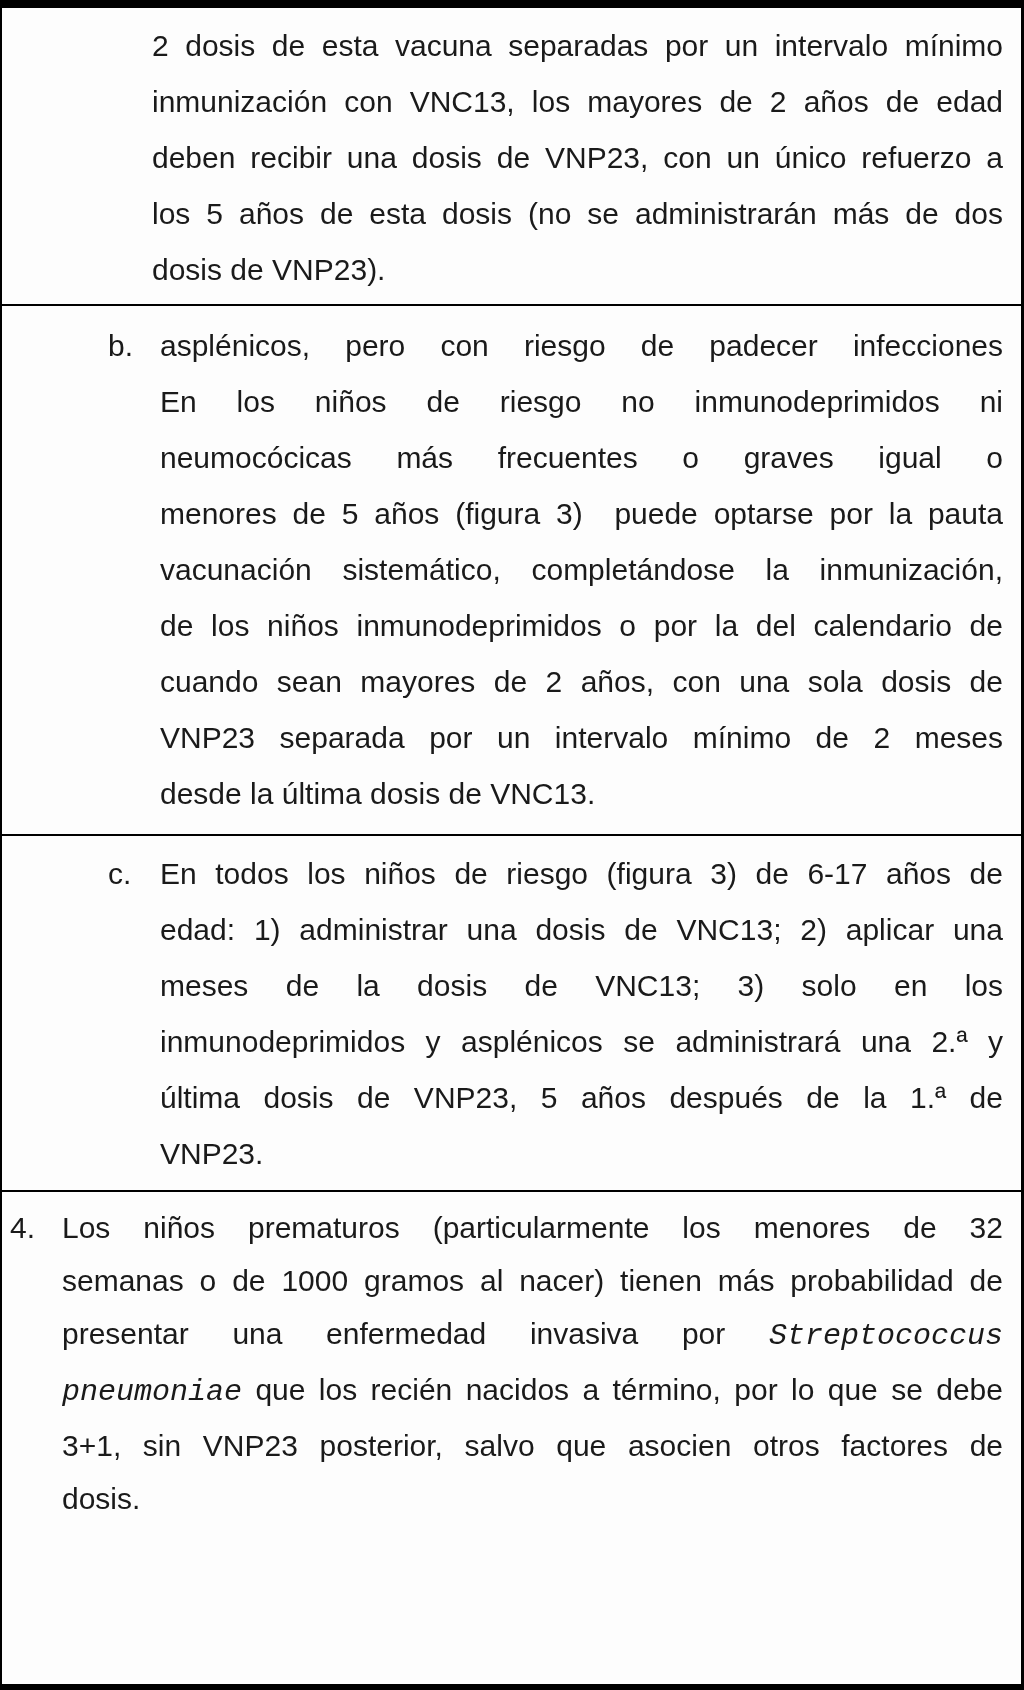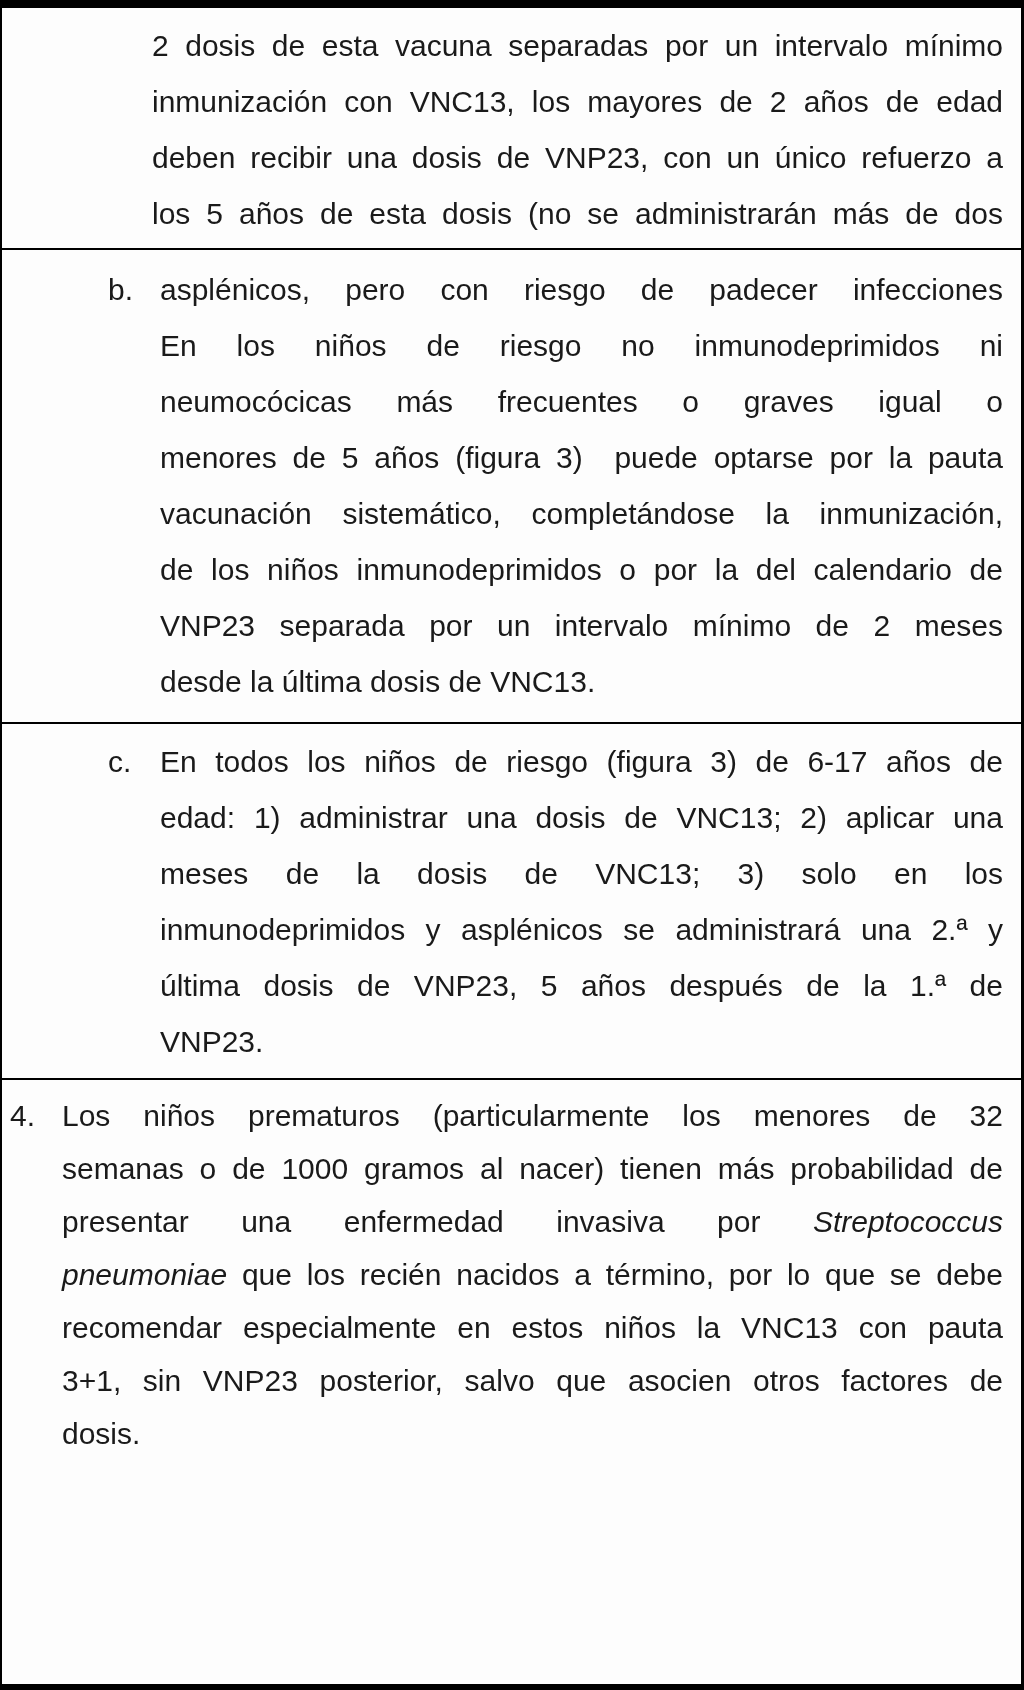--- a/index.html
+++ b/index.html
@@ -54,44 +54,46 @@
   .level-num .marker          { margin-left: 8px;   width: 52px; }
 
   .line {
     text-align: justify;
     text-align-last: justify;
     text-justify: inter-word;
   }
   .line.is-last {
     text-align-last: left;
   }
-  .seg-italic { font-style: italic; }
+  .seg-italic { font-style: italic; font-family: Liberation Mono, monospace; }
 </style>
 </head>
 <body>
 
 <div class="page">
   <div id="rows">
       <div class="row row-0 level-continuation">
         <div class="para">
           <div class="line"><span class="seg">2 dosis de esta vacuna separadas por un intervalo mínimo</span></div>
           <div class="line"><span class="seg">inmunización con VNC13, los mayores de 2 años de edad</span></div>
           <div class="line"><span class="seg">deben recibir una dosis de VNP23, con un único refuerzo a</span></div>
           <div class="line"><span class="seg">los 5 años de esta dosis (no se administrarán más de dos</span></div>
+          <div class="line is-last"><span class="seg">dosis de VNP23).</span></div>
         </div>
       </div>
       <div class="row row-1 level-alpha">
         <div class="marker">b.</div>
         <div class="para">
           <div class="line"><span class="seg">asplénicos, pero con riesgo de padecer infecciones</span></div>
           <div class="line"><span class="seg">En los niños de riesgo no inmunodeprimidos ni</span></div>
           <div class="line"><span class="seg">neumocócicas más frecuentes o graves igual o</span></div>
           <div class="line"><span class="seg">menores de 5 años (figura 3) &nbsp;puede optarse por la pauta</span></div>
           <div class="line"><span class="seg">vacunación sistemático, completándose la inmunización,</span></div>
           <div class="line"><span class="seg">de los niños inmunodeprimidos o por la del calendario de</span></div>
+          <div class="line"><span class="seg">cuando sean mayores de 2 años, con una sola dosis de</span></div>
           <div class="line"><span class="seg">VNP23 separada por un intervalo mínimo de 2 meses</span></div>
           <div class="line is-last"><span class="seg">desde la última dosis de VNC13.</span></div>
         </div>
       </div>
       <div class="row row-2 level-alpha">
         <div class="marker">c.</div>
         <div class="para">
           <div class="line"><span class="seg">En todos los niños de riesgo (figura 3) de 6-17 años de</span></div>
           <div class="line"><span class="seg">edad: 1)&nbsp;administrar una dosis de VNC13; 2)&nbsp;aplicar una</span></div>
           <div class="line"><span class="seg">meses de la dosis de VNC13; 3)&nbsp;solo en los</span></div>
@@ -100,19 +102,18 @@
           <div class="line is-last"><span class="seg">VNP23.</span></div>
         </div>
       </div>
       <div class="row row-3 level-num">
         <div class="marker">4.</div>
         <div class="para">
           <div class="line"><span class="seg">Los niños prematuros (particularmente los menores de&nbsp;32</span></div>
           <div class="line"><span class="seg">semanas o de 1000 gramos al nacer) tienen más probabilidad de</span></div>
           <div class="line"><span class="seg">presentar una enfermedad invasiva por </span><span class="seg-italic">Streptococcus</span></div>
           <div class="line"><span class="seg-italic">pneumoniae</span><span class="seg"> que los recién nacidos a término, por lo que se debe</span></div>
-          <div class="line"><span class="seg">recomendar especialmente en estos niños la VNC13 con pauta</span></div>
           <div class="line"><span class="seg">3+1, sin VNP23 posterior, salvo que asocien otros factores de</span></div>
           <div class="line is-last"><span class="seg">dosis.</span></div>
         </div>
       </div>
     </div>
 </div>
 
 </body></html>

